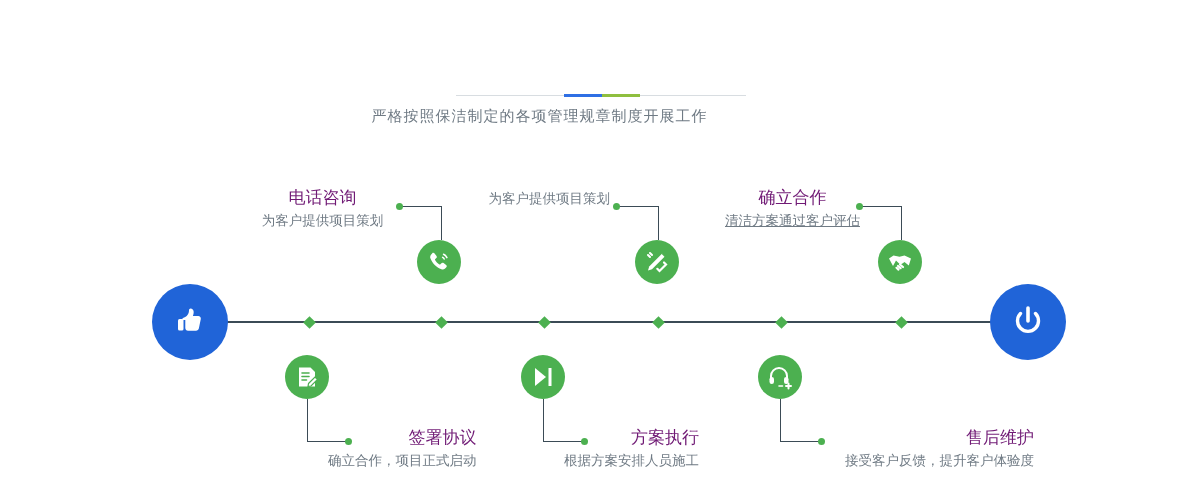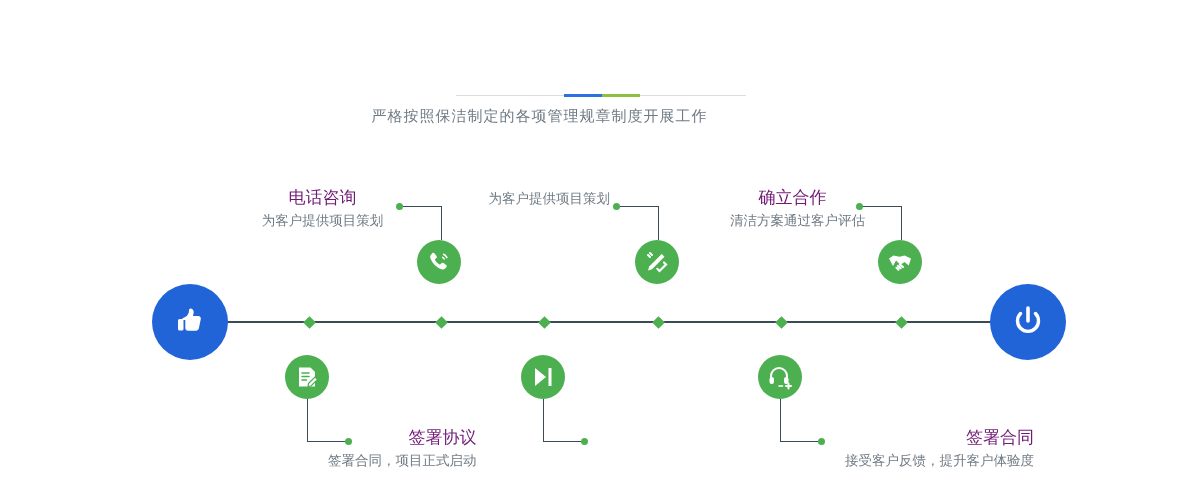--- a/index.html
+++ b/index.html
@@ -134,21 +134,21 @@
       <path d="M5 3.5h11.5L21 8v14.5H5z" fill="#ffffff"></path>
       <path d="M8 9h7M8 12.5h7M8 16h4.5" stroke="#4cb050" stroke-width="1.6" stroke-linecap="round"></path>
       <path d="M14.5 19.5l6.5-6.5 2.5 2.5-6.5 6.5-3 .5z" fill="#ffffff" stroke="#4cb050" stroke-width="1.2"></path>
     </svg>
   </div>
   <div class="conn-v" style="left:307px;top:399px;height:42px;"></div>
   <div class="conn-h" style="left:307px;top:441px;width:41px;"></div>
   <div class="conn-dot" style="left:345px;top:438px;"></div>
   <div class="lbl below" style="left:356px;top:427px;">
     <div class="t">签署协议</div>
-    <div class="d" style="margin-left:-28px;">签署合同，项目正式启动</div>
+    <div class="d" style="margin-left:-28px;">确立合作，项目正式启动</div>
   </div>
 
   <div class="step-circle" style="left:635px;top:240px;">
     <svg width="26" height="26" viewBox="0 0 26 26" aria-hidden="true">
       <path d="M4 21.5l1.2-4 13-13 2.8 2.8-13 13-4 1.2z" fill="#ffffff"></path>
       <path d="M18.2 4.5l3.3 3.3" stroke="#4cb050" stroke-width="1.3"></path>
       <path d="M20 13.5l2 2-6.5 6.5-2.2-2.2" stroke="#ffffff" stroke-width="2.2" fill="none" stroke-linecap="round"></path>
       <path d="M6 4l2 2M4 6l2 2" stroke="#ffffff" stroke-width="2" stroke-linecap="round"></path>
     </svg>
   </div>
@@ -161,45 +161,49 @@
 
   <div class="step-circle" style="left:521px;top:355px;">
     <svg width="26" height="26" viewBox="0 0 26 26" aria-hidden="true">
       <path d="M5 4l11 9-11 9z" fill="#ffffff"></path>
       <rect x="18.5" y="4" width="3" height="18" fill="#ffffff"></rect>
     </svg>
   </div>
   <div class="conn-v" style="left:543px;top:399px;height:42px;"></div>
   <div class="conn-h" style="left:543px;top:441px;width:41px;"></div>
   <div class="conn-dot" style="left:581px;top:438px;"></div>
+  <div class="lbl below" style="left:592px;top:427px;">
+    <div class="t">方案执行</div>
+    <div class="d" style="margin-left:-28px;">根据方案安排人员施工</div>
+  </div>
 
   <div class="step-circle" style="left:878px;top:240px;">
     <svg width="26" height="26" viewBox="0 0 26 26" aria-hidden="true">
       <path d="M2 9.5l4.5-3 6 1.2 5-1.2L24 9.5l-2.2 7-4.3-3.5-2.5 1.8c-.9.6-2.1.5-2.9-.2L9 11.5 6 17z" fill="#ffffff"></path>
       <path d="M13 15.5l3 2.5M11 17l2.6 2.2M9.5 18.8l2 1.8" stroke="#ffffff" stroke-width="2.2" stroke-linecap="round"></path>
     </svg>
   </div>
   <div class="conn-v" style="left:901px;top:206px;height:34px;"></div>
   <div class="conn-h" style="left:860px;top:206px;width:41px;"></div>
   <div class="conn-dot" style="left:856px;top:203px;"></div>
   <div class="lbl above" style="left:720px;top:187px;">
     <div class="t" style="text-align:center;width:145px;">确立合作</div>
-    <div class="d" style="text-align:right;width:145px;">清洁方案通过客户评估</div>
+    <div class="d" style="text-align:center;width:145px;text-decoration:underline;">清洁方案通过客户评估</div>
   </div>
 
   <div class="step-circle" style="left:758px;top:355px;">
     <svg width="26" height="26" viewBox="0 0 26 26" aria-hidden="true">
       <path d="M4 14v-2a8 8 0 0 1 16 0v2" stroke="#ffffff" stroke-width="2" fill="none" stroke-linecap="round"></path>
       <rect x="2.5" y="13" width="4.5" height="7" rx="2.2" fill="#ffffff"></rect>
       <rect x="17" y="13" width="4.5" height="7" rx="2.2" fill="#ffffff"></rect>
       <path d="M12 22h3.5" stroke="#ffffff" stroke-width="1.6" stroke-linecap="round"></path>
       <path d="M21.5 19.5v5M19 22h5" stroke="#ffffff" stroke-width="2" stroke-linecap="round"></path>
     </svg>
   </div>
   <div class="conn-v" style="left:780px;top:399px;height:42px;"></div>
   <div class="conn-h" style="left:780px;top:441px;width:41px;"></div>
   <div class="conn-dot" style="left:818px;top:438px;"></div>
   <div class="lbl below" style="left:829px;top:427px;">
-    <div class="t">签署合同</div>
+    <div class="t">售后维护</div>
     <div class="d" style="margin-left:16px;">接受客户反馈，提升客户体验度</div>
   </div>
 
 </div>
 
 </body></html>

